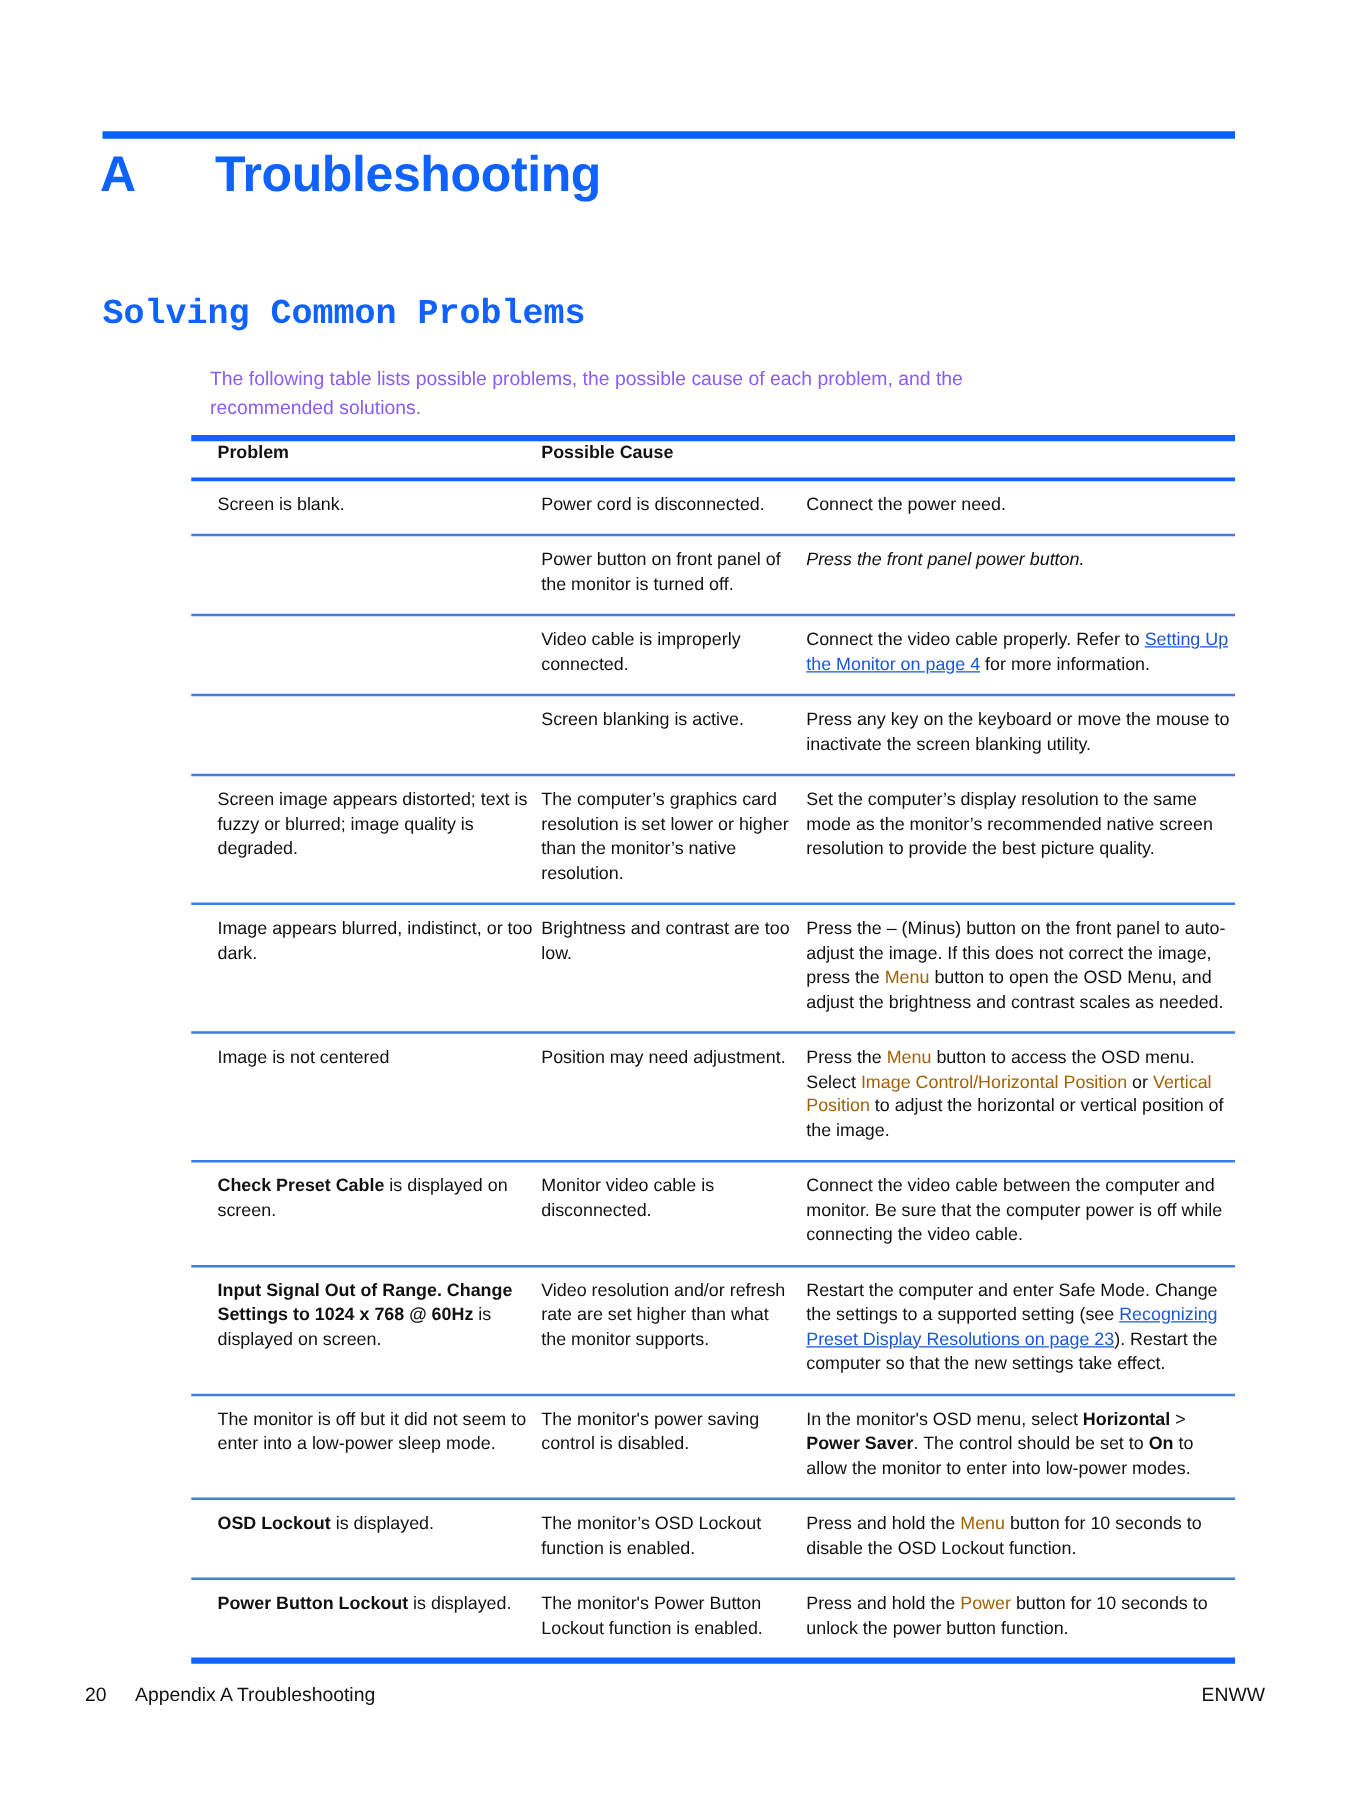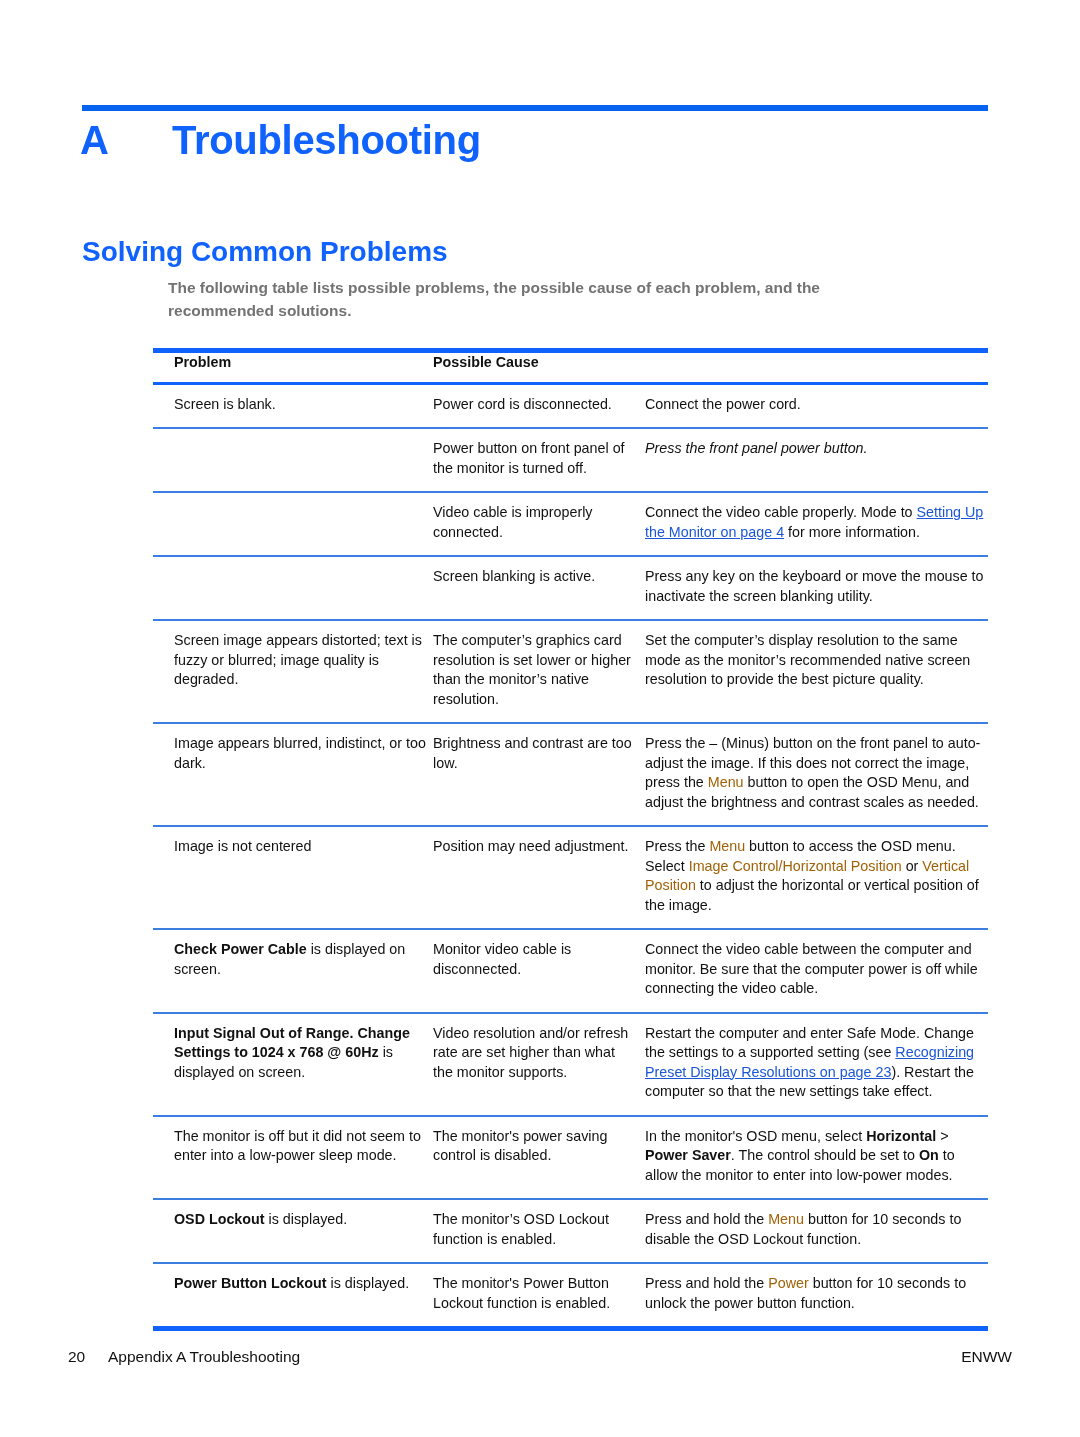--- a/index.html
+++ b/index.html
@@ -46,32 +46,32 @@
 
   
   .section-title {
     position: absolute;
     left: 82px;
     top: 236px;
     font-size: 28px;
     font-weight: bold;
     color: #0f62fe;
     white-space: nowrap;
+    font-family: Liberation Mono, monospace;
   }
 
   
   .intro {
     position: absolute;
     left: 168px;
-    top: 276px;
+    top: 292px;
     width: 700px;
     font-size: 15.5px;
     line-height: 23px;
-    color: #737373;
-    font-weight: bold;
+    color: #8b5cf6;
   }
 
   
   .tbl {
     position: absolute;
     left: 153px;
     top: 348px;
     width: 835px;
   }
   .rule {
@@ -161,37 +161,37 @@
     <div class="row head">
       <div class="c1 cell">Problem</div>
       <div class="c2 cell">Possible Cause</div>
     </div>
 
     <div class="rule med"></div>
 
     <div class="row">
       <div class="c1 cell">Screen is blank.</div>
       <div class="c2 cell">Power cord is disconnected.</div>
-      <div class="c3 cell">Connect the power cord.</div>
+      <div class="c3 cell">Connect the power need.</div>
     </div>
     <div class="rule thin"></div>
 
     <div class="row">
       <div class="c1 cell"></div>
       <div class="c2 cell">Power button on front panel of the monitor is turned off.</div>
       <div class="c3 cell">
         <p>Press the front panel power button.</p>
       </div>
     </div>
     <div class="rule thin"></div>
 
     <div class="row">
       <div class="c1 cell"></div>
       <div class="c2 cell">Video cable is improperly connected.</div>
-      <div class="c3 cell"><span>Connect the video cable properly. Mode to </span><a class="lnk" href="#">Setting Up the Monitor on page 4</a><span> for more information.</span></div>
+      <div class="c3 cell"><span>Connect the video cable properly. Refer to </span><a class="lnk" href="#">Setting Up the Monitor on page 4</a><span> for more information.</span></div>
     </div>
     <div class="rule thin"></div>
 
     <div class="row">
       <div class="c1 cell"></div>
       <div class="c2 cell">Screen blanking is active.</div>
       <div class="c3 cell">Press any key on the keyboard or move the mouse to inactivate the screen blanking utility.</div>
     </div>
     <div class="rule thin"></div>
 
@@ -210,21 +210,21 @@
     <div class="rule thin"></div>
 
     <div class="row">
       <div class="c1 cell">Image is not centered</div>
       <div class="c2 cell">Position may need adjustment.</div>
       <div class="c3 cell"><span>Press the </span><span class="ui">Menu</span><span> button to access the OSD menu. Select </span><span class="ui">Image Control/Horizontal Position</span><span> or </span><span class="ui">Vertical Position</span><span> to adjust the horizontal or vertical position of the image.</span></div>
     </div>
     <div class="rule thin"></div>
 
     <div class="row">
-      <div class="c1 cell"><b>Check Power Cable</b><span> is displayed on screen.</span></div>
+      <div class="c1 cell"><b>Check Preset Cable</b><span> is displayed on screen.</span></div>
       <div class="c2 cell">Monitor video cable is disconnected.</div>
       <div class="c3 cell">Connect the video cable between the computer and monitor. Be sure that the computer power is off while connecting the video cable.</div>
     </div>
     <div class="rule thin"></div>
 
     <div class="row">
       <div class="c1 cell"><b>Input Signal Out of Range. Change Settings to 1024 x 768 @ 60Hz</b><span> is displayed on screen.</span></div>
       <div class="c2 cell">Video resolution and/or refresh rate are set higher than what the monitor supports.</div>
       <div class="c3 cell"><span>Restart the computer and enter Safe Mode. Change the settings to a supported setting (see </span><a class="lnk" href="#">Recognizing Preset Display Resolutions on page 23</a><span>). Restart the computer so that the new settings take effect.</span></div>
     </div>

